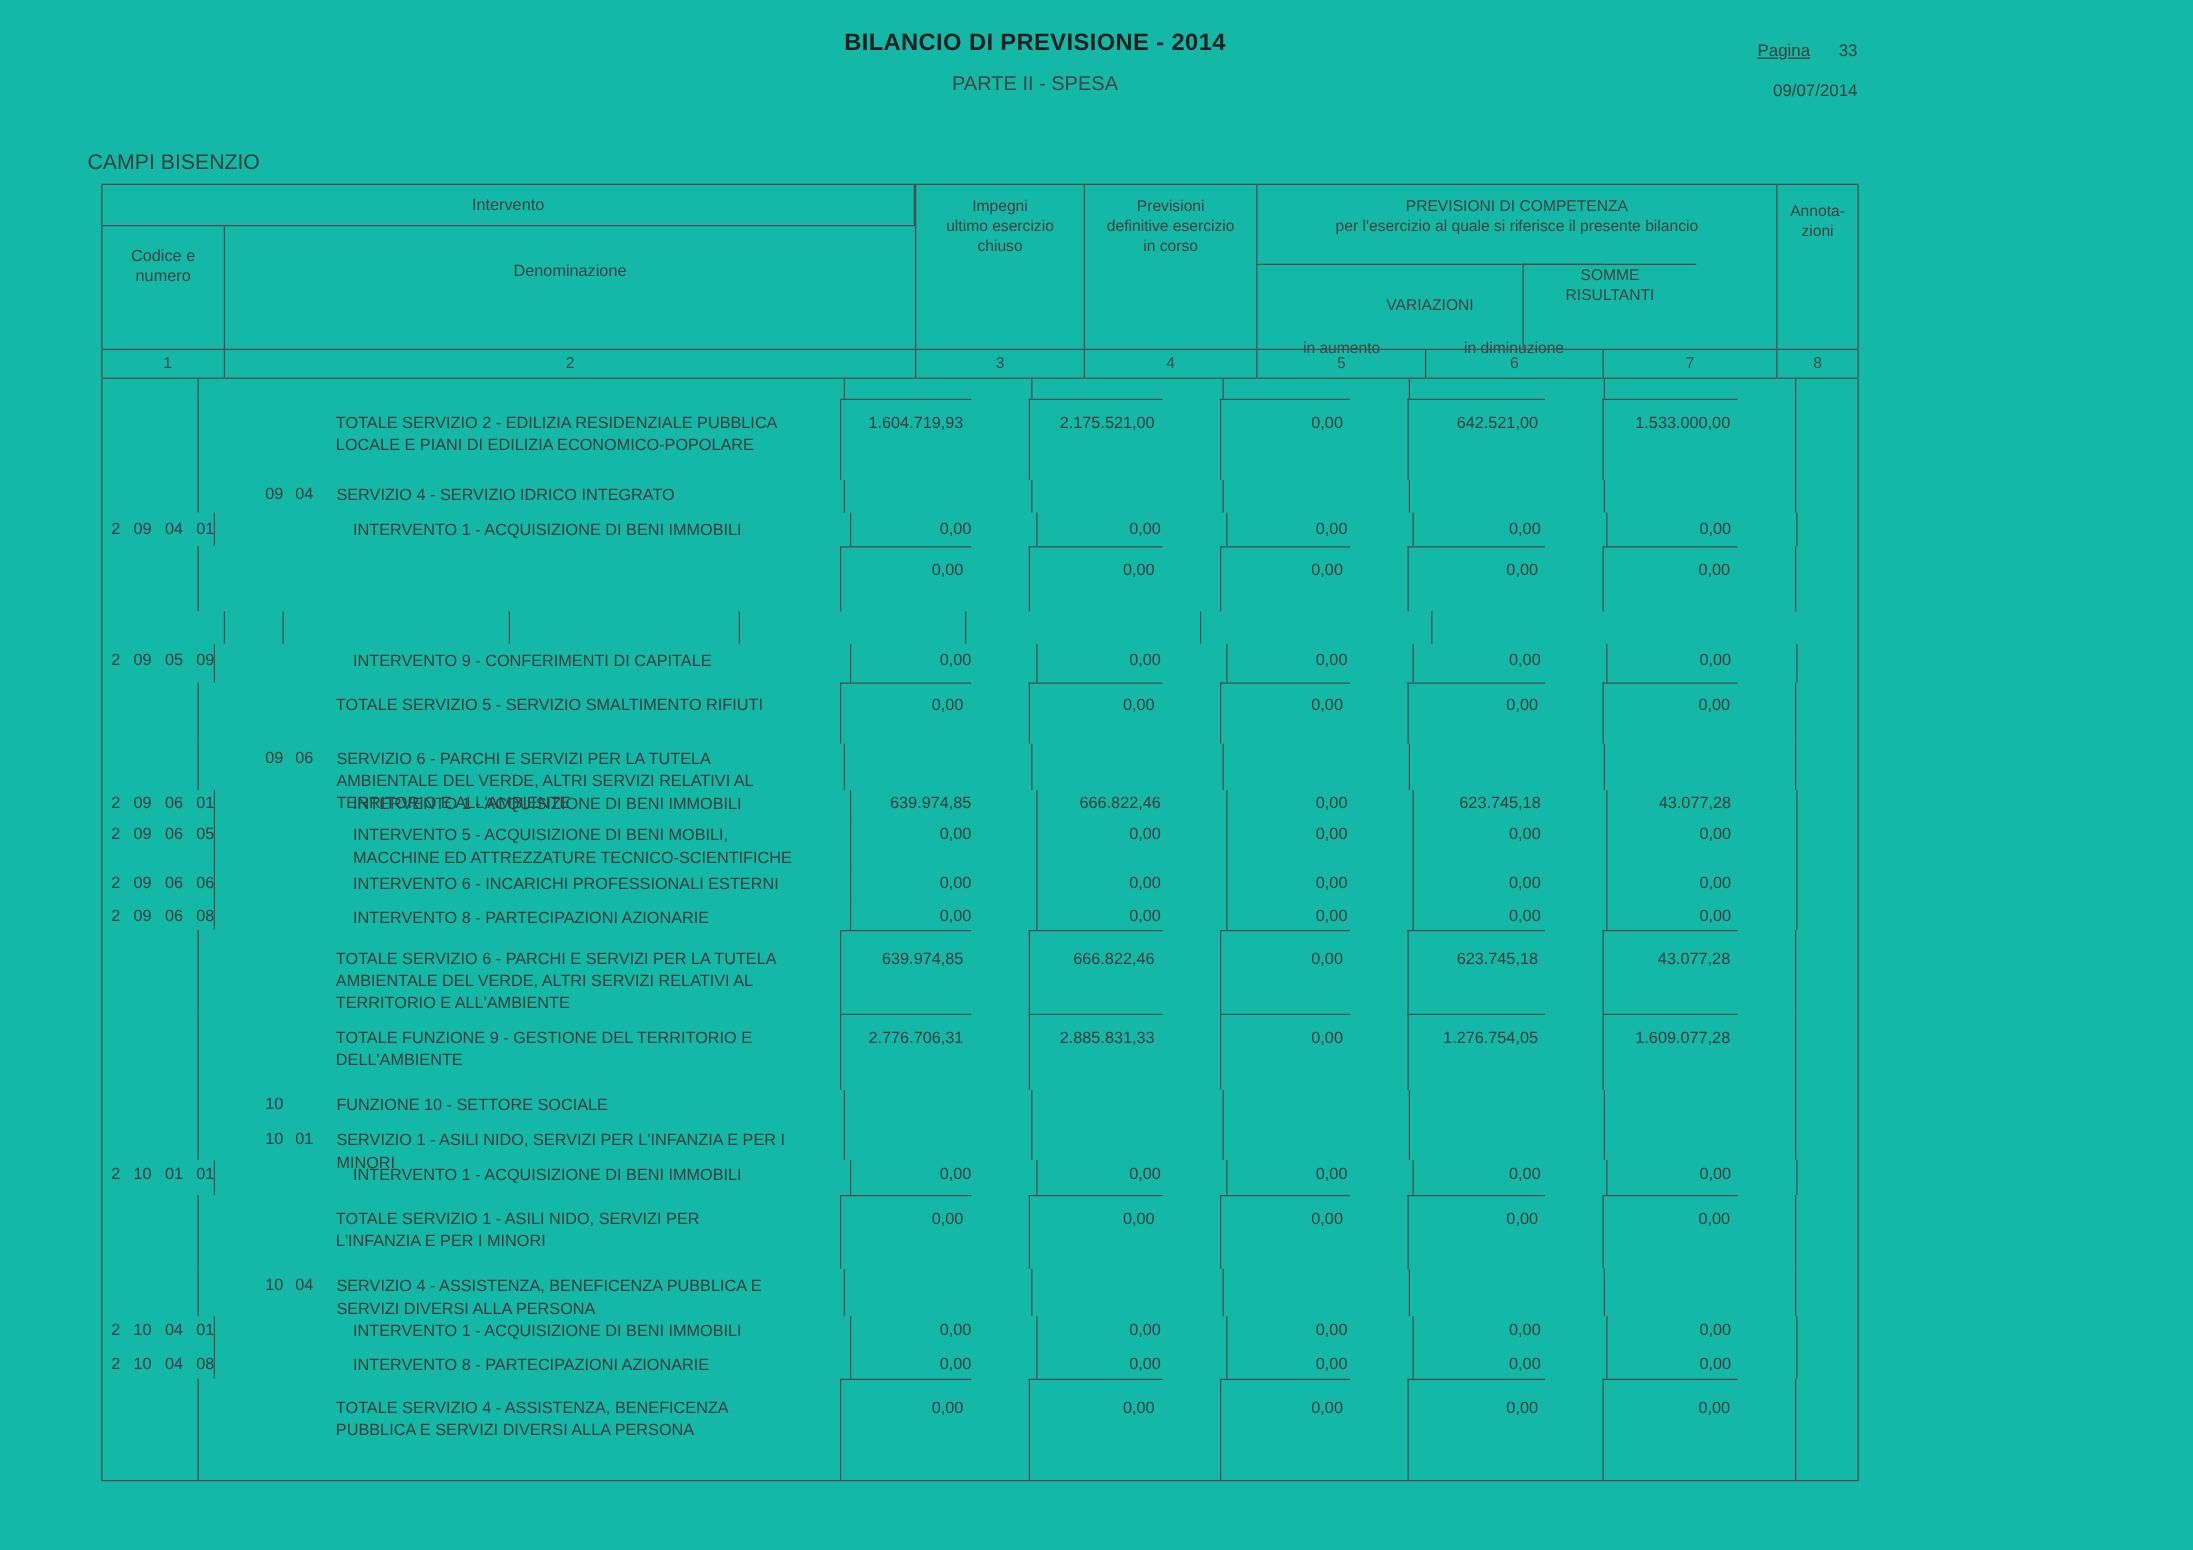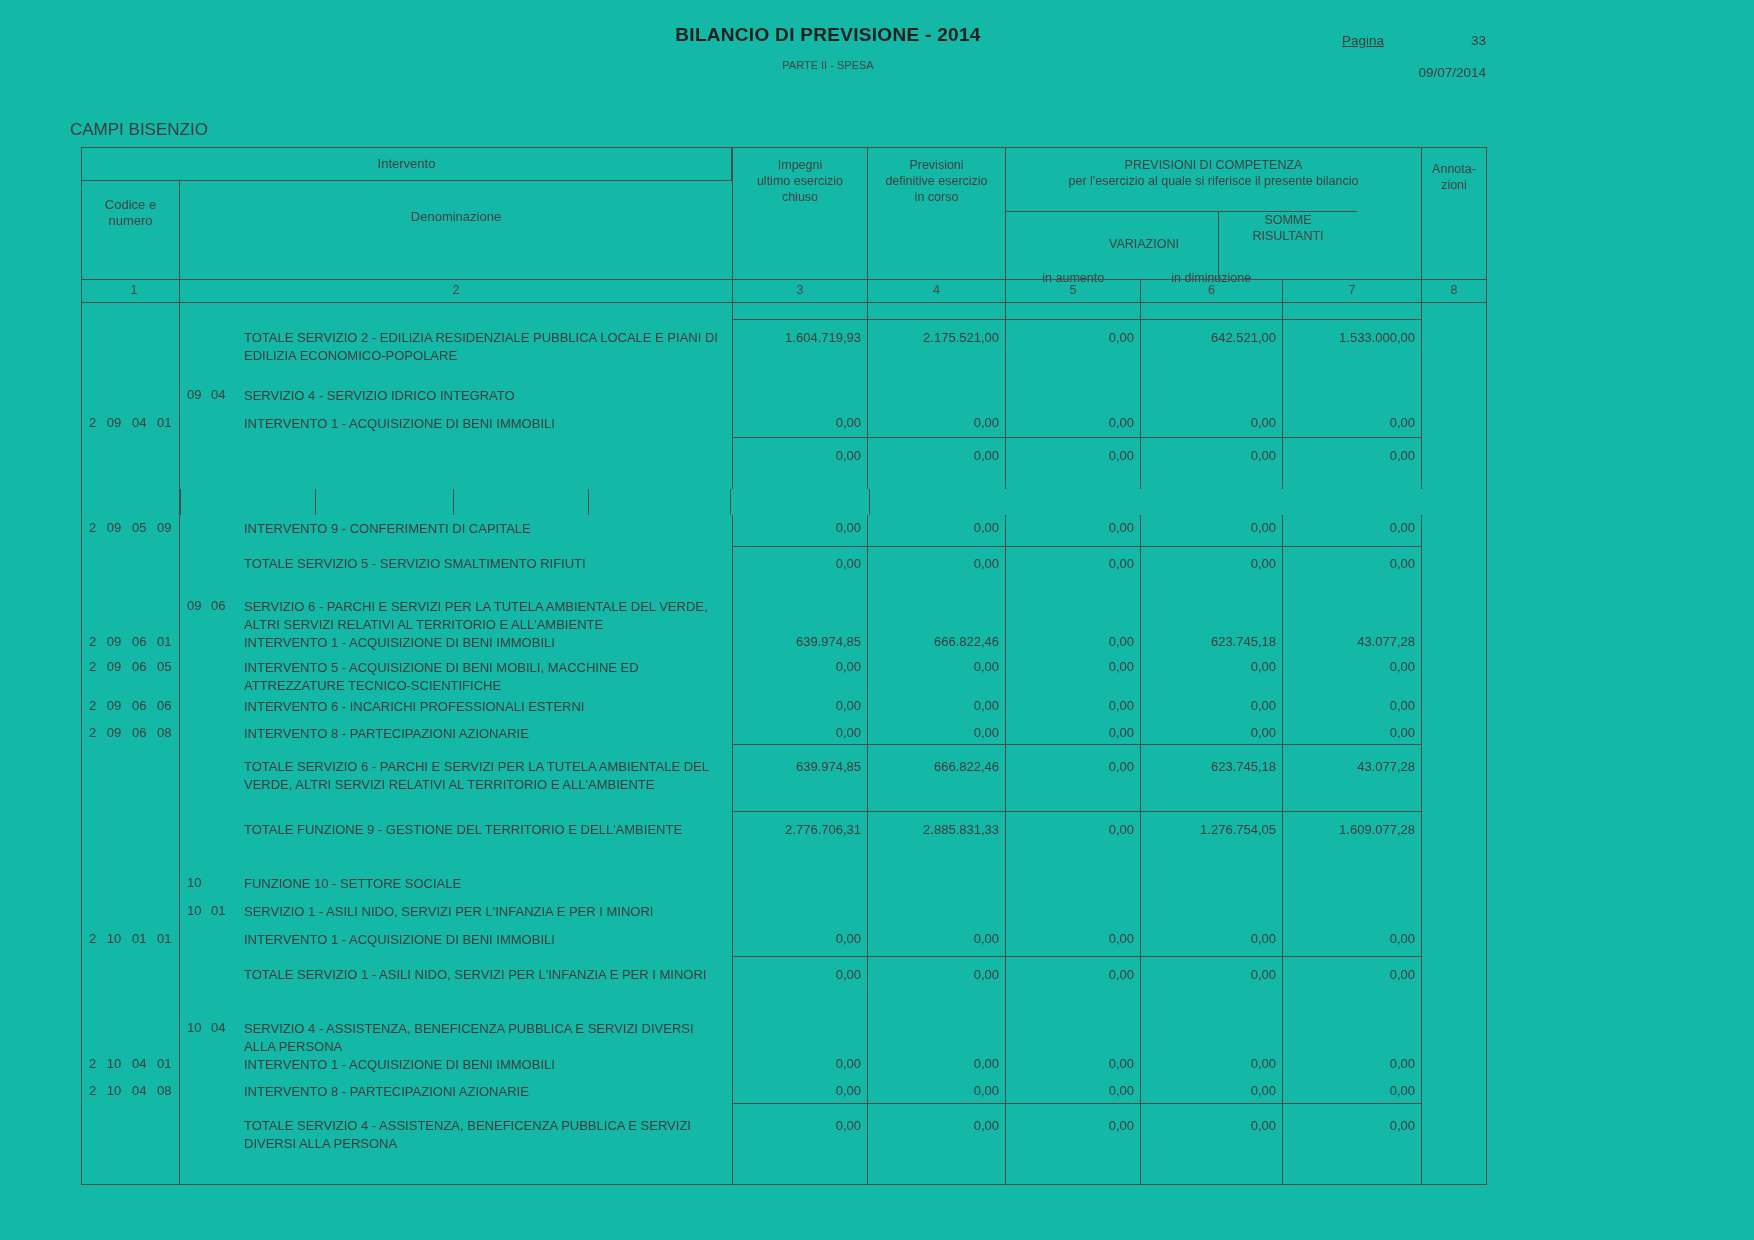--- a/index.html
+++ b/index.html
@@ -3,22 +3,22 @@
 <meta charset="utf-8">
 <style>
   html,body{margin:0;padding:0;background:#e8e8e8;}
   .page{
     position:relative; width:1754px; height:1240px; background:#14b8a6;
     font-family:"Liberation Sans", sans-serif; color:#3d3d3d; overflow:hidden;
   }
   
   .title-block{position:absolute; left:828px; top:24px; transform:translateX(-50%); text-align:center; white-space:nowrap;}
   .doc-title{font-size:19px; font-weight:bold; color:#1f1f1f; letter-spacing:.3px;}
-  .doc-subtitle{font-size:11px; margin-top:13px; color:#454545;}
-  .meta-pagina{position:absolute; left:1342px; top:33px; font-size:13.5px;text-decoration:underline;}
+  .doc-subtitle{font-size:16px; margin-top:13px; color:#454545;}
+  .meta-pagina{position:absolute; left:1406px; top:33px; font-size:13.5px;text-decoration:underline;}
   .meta-pagenum{position:absolute; right:268px; top:33px; font-size:13.5px;}
   .meta-date{position:absolute; right:268px; top:65px; font-size:13.5px;}
   .entity{position:absolute; left:70px; top:120px; font-size:17px;}
 
   
   .btable{
     position:absolute; left:81px; top:147px; width:1406px; height:1038px;
     border:1px solid #4c4c4c; box-sizing:border-box; font-size:13px;
   }
   .thead{position:relative; width:1404px; height:131px;}
@@ -38,21 +38,21 @@
   .h-va{width:135px;} .h-vd{width:142px;}
   .h-somme{left:1136px; top:63px; width:139px; height:68px; }
   .h-annot{left:1339px; top:0; width:65px; height:131px; padding-top:13px;}
 
   .numrow{position:absolute; left:0; top:131px; width:1404px; height:24px; display:flex; box-sizing:border-box;
           border-top:1px solid #4c4c4c; border-bottom:1px solid #4c4c4c;}
   .numrow .nc{box-sizing:border-box; text-align:center; font-size:12.5px; line-height:21px; color:#4a4a4a;}
 
   
   .tbody{position:absolute; left:0; top:155px; width:1404px; height:881px;}
-  .brow{display:flex; width:1404px; box-sizing:border-box;}
+  .brow{display:flex; width:1404px; box-sizing:border-box;gap:46px;}
   .c{box-sizing:border-box; overflow:visible;}
   .c1{width:98px;  border-right:1px solid #4c4c4c; padding-left:7px;}
   .c1 span{word-spacing:7px; white-space:nowrap;}
   .c2{width:552px; display:flex;}
   .c2 .num{flex:none; width:57px; padding-left:7px; word-spacing:6px; white-space:nowrap;}
   .c2 .txt{flex:1; max-width:478px; line-height:17.5px;}
   .c3{width:135px;} .c4{width:138px;} .c5{width:135px;} .c6{width:142px;} .c7{width:139px;} .c8{width:65px;}
   .c3,.c4,.c5,.c6,.c7,.c8{border-left:1px solid #4c4c4c;}
   .val{text-align:right; padding-right:6px; white-space:nowrap;}
   .sep .c3,.sep .c4,.sep .c5,.sep .c6,.sep .c7{border-top:1px solid #4c4c4c;}

